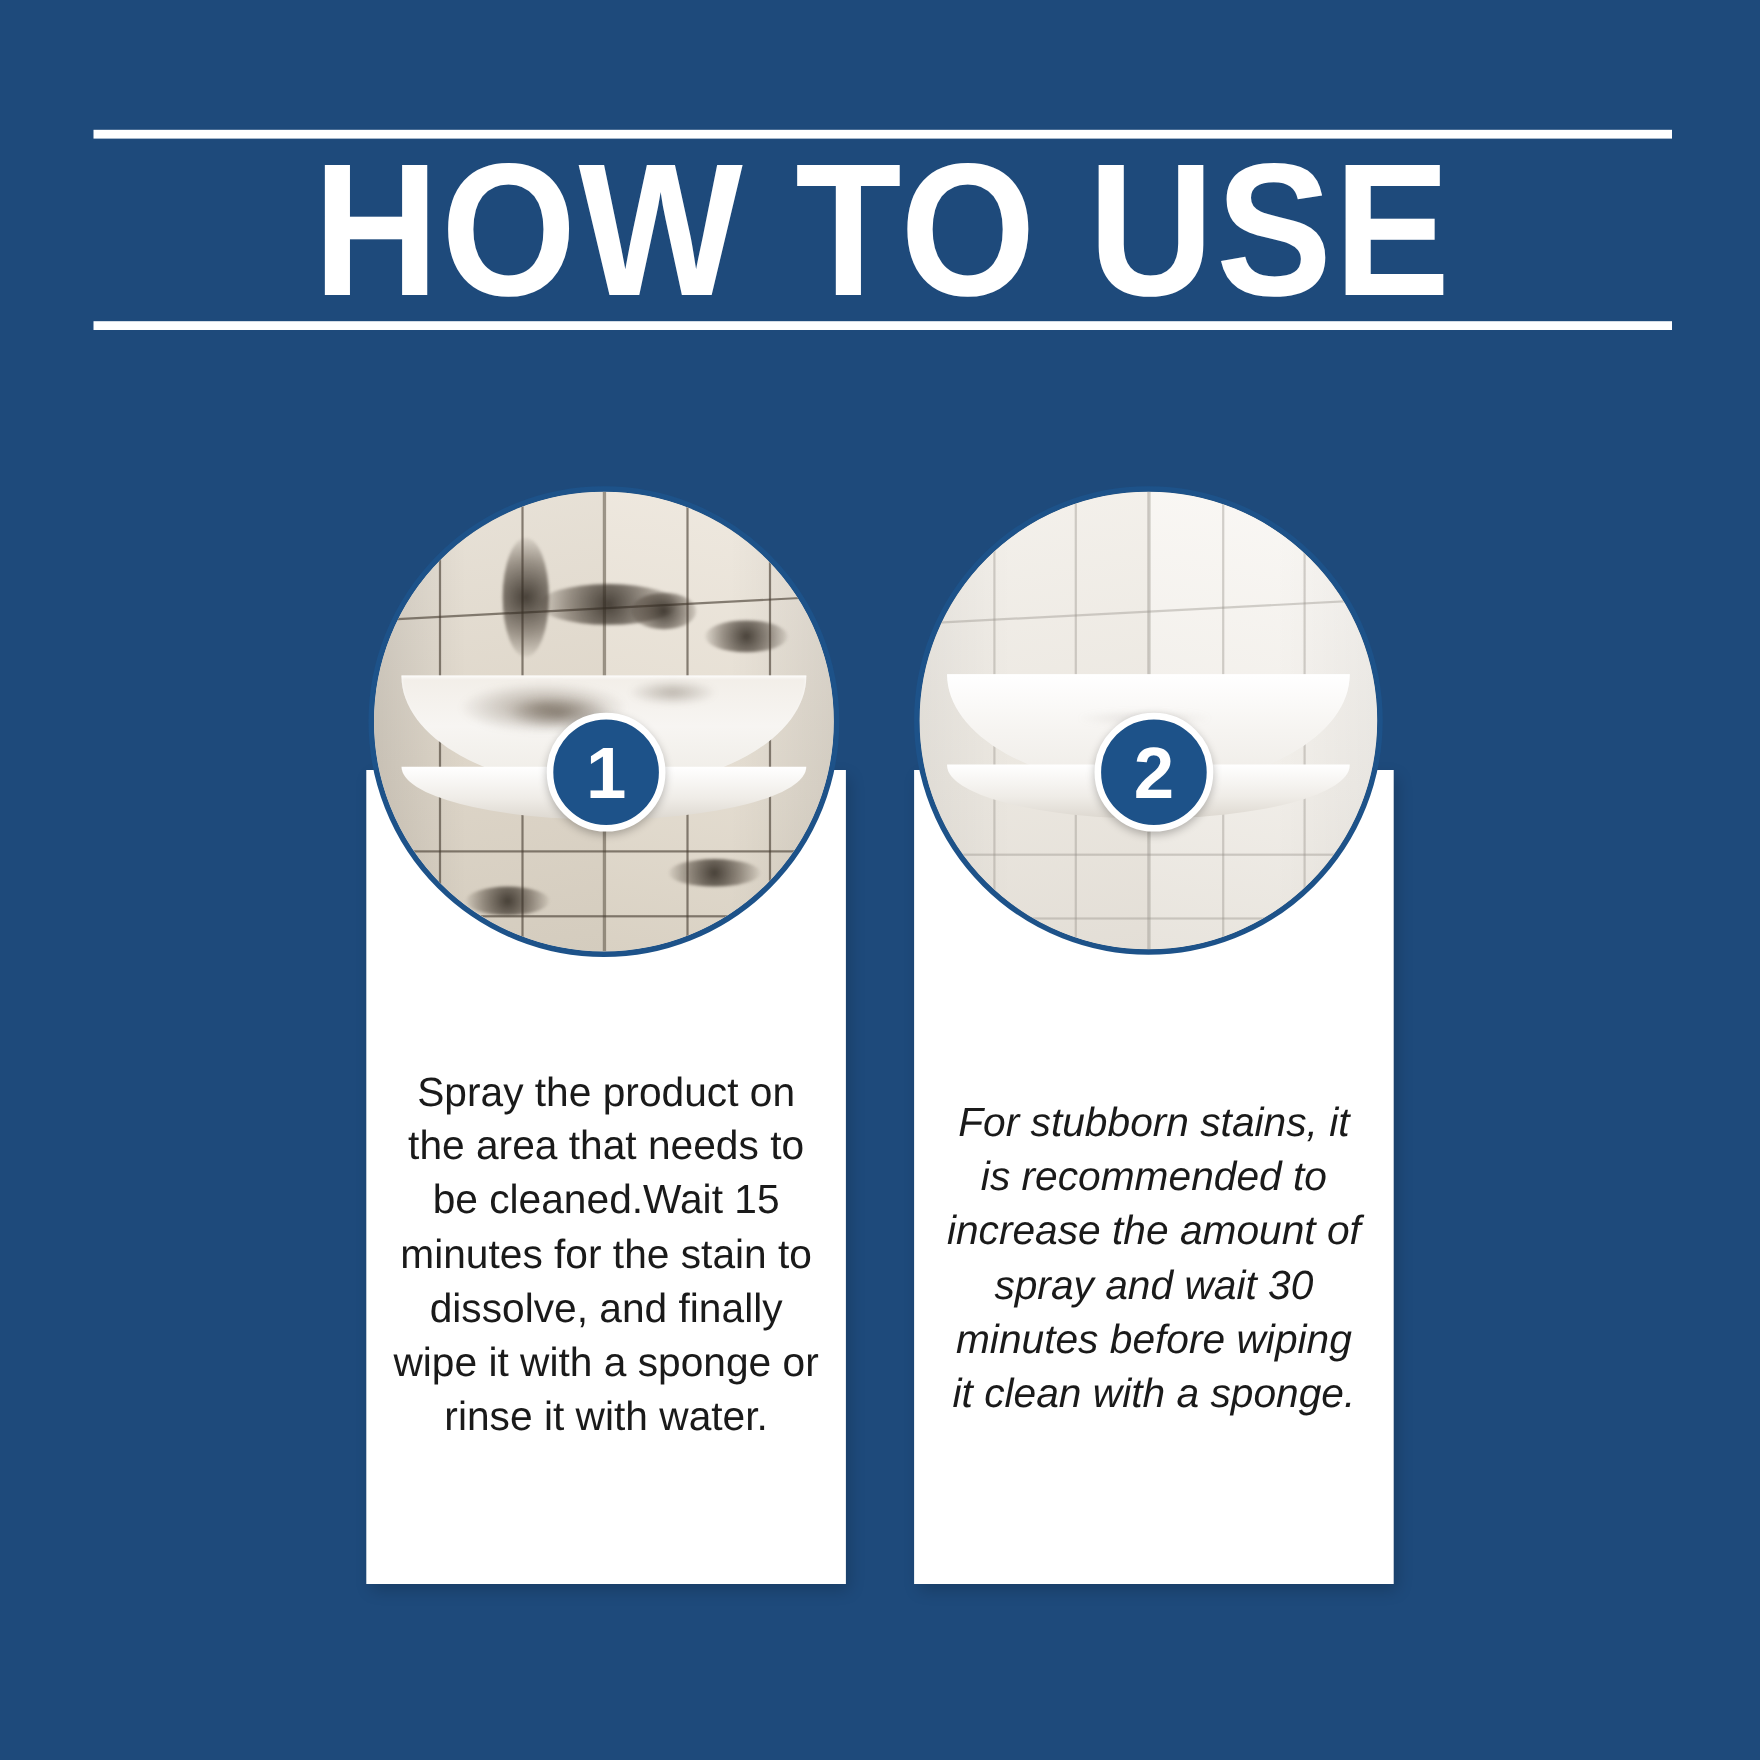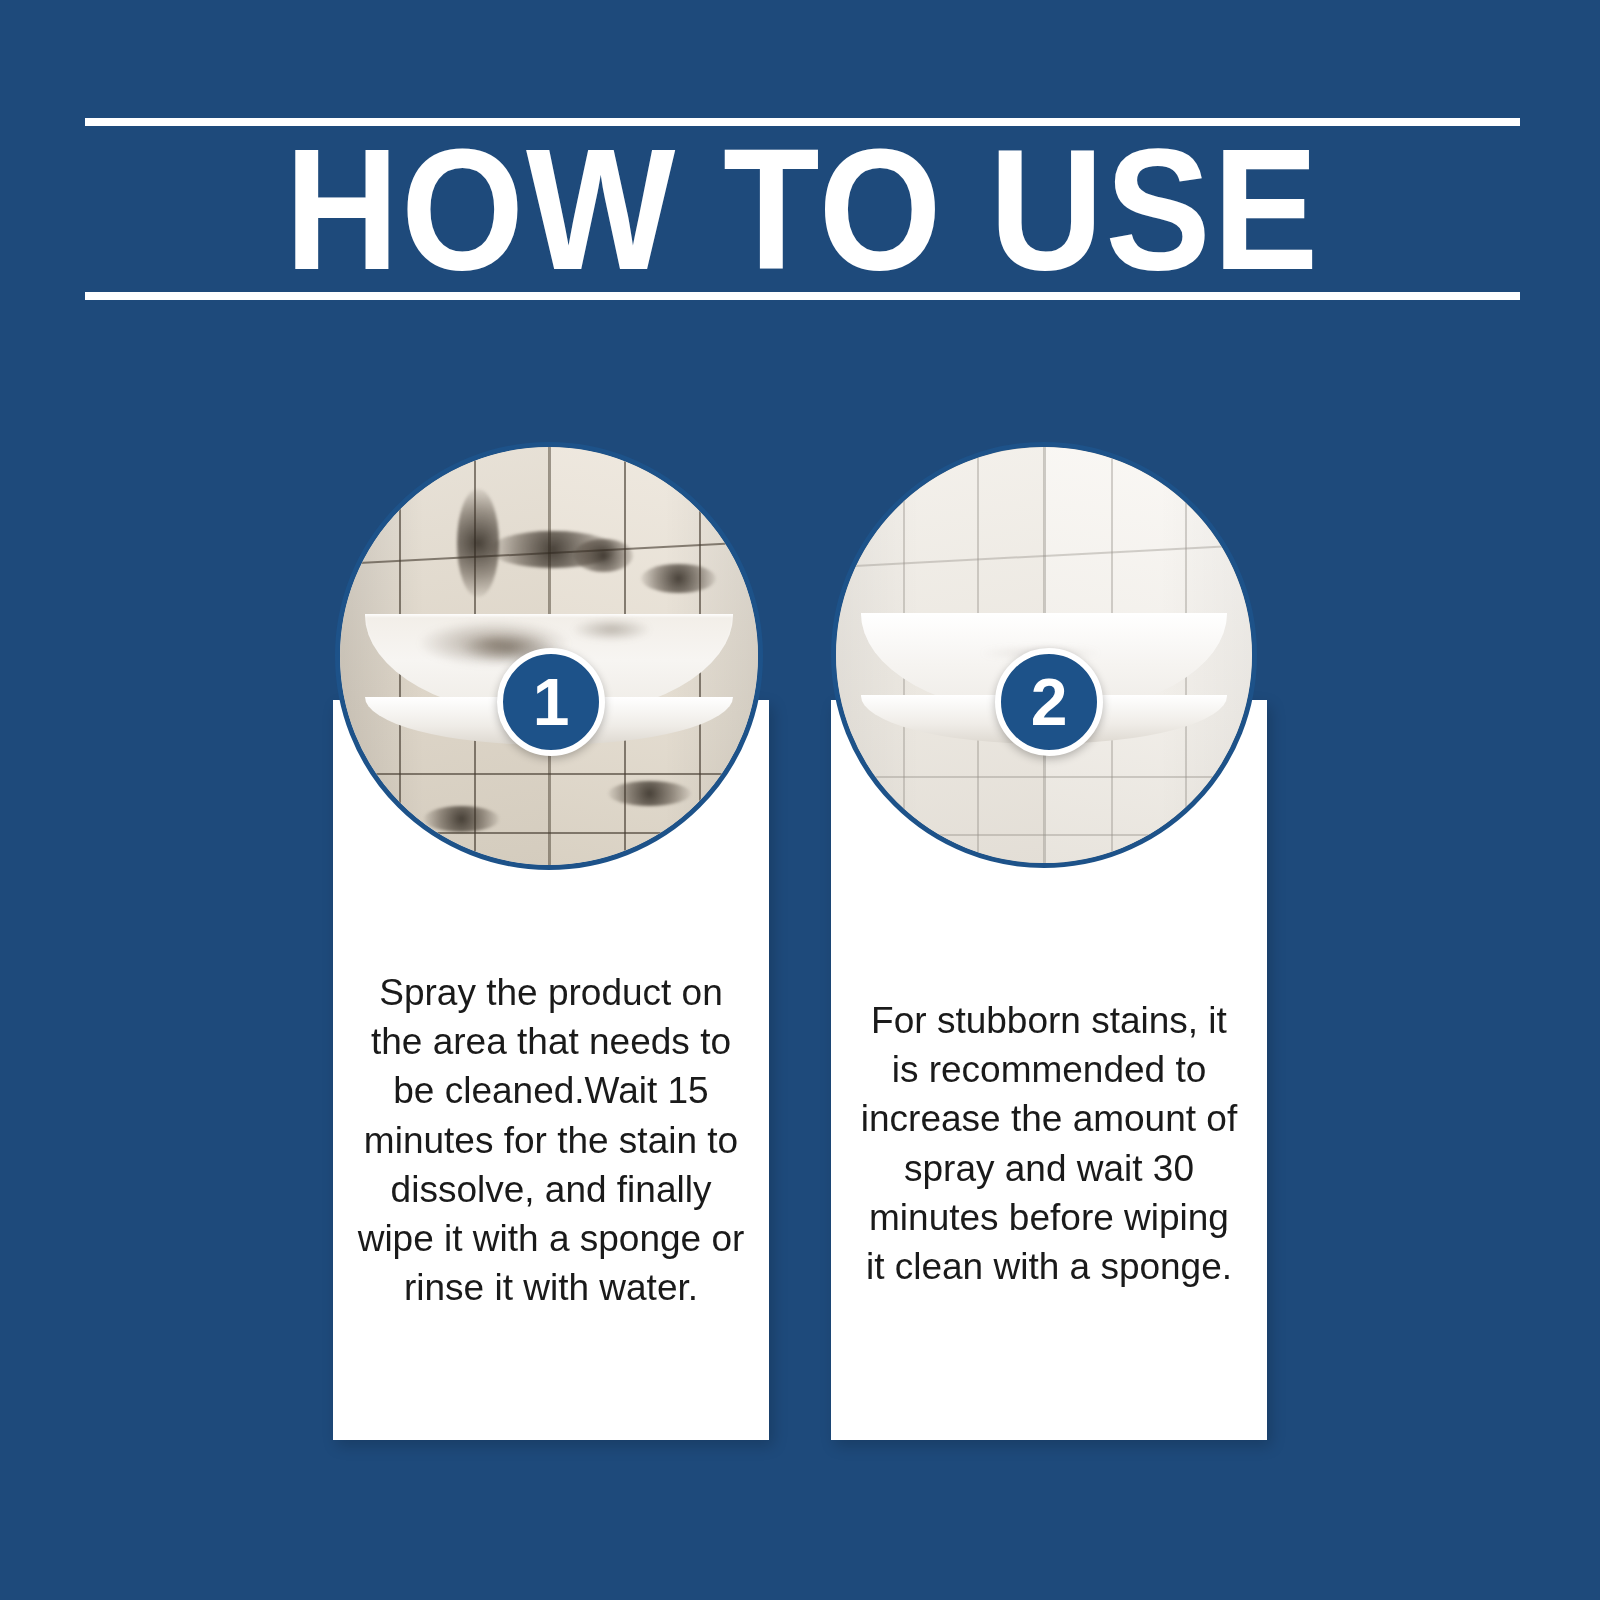--- a/index.html
+++ b/index.html
@@ -216,21 +216,21 @@
     position: absolute;
     left: 24px;
     right: 24px;
     top: 268px;
     text-align: center;
     color: #1a1a1a;
     font-size: 37px;
     line-height: 1.33;
     font-weight: 400;
   }
-  .step-2 .step-text { top: 296px; }
+  .step-2 .step-text { top: 296px; font-style: italic; }
 </style>
 </head>
 <body>
 
 <div class="header">
   <div class="rule rule-top"></div>
   <div class="title">HOW TO USE</div>
   <div class="rule rule-bottom"></div>
 </div>
 

